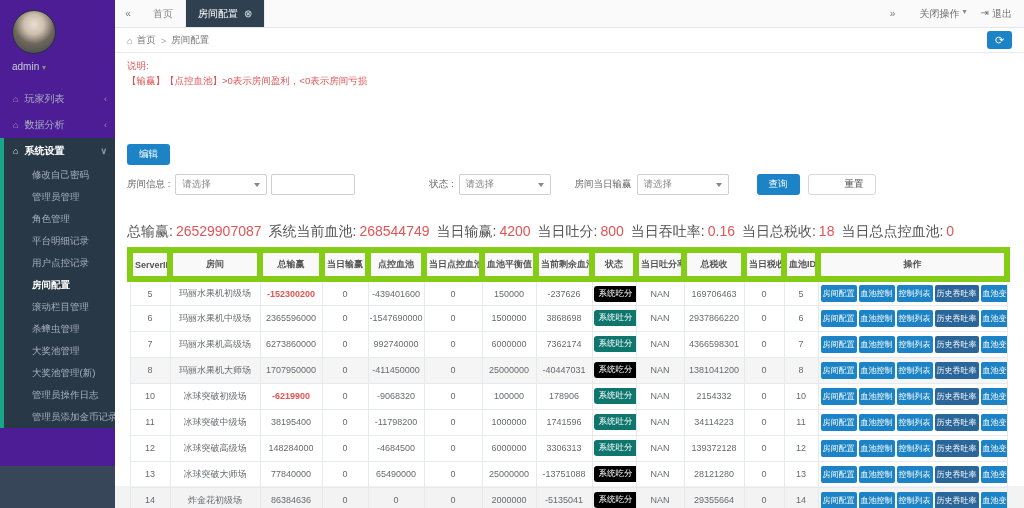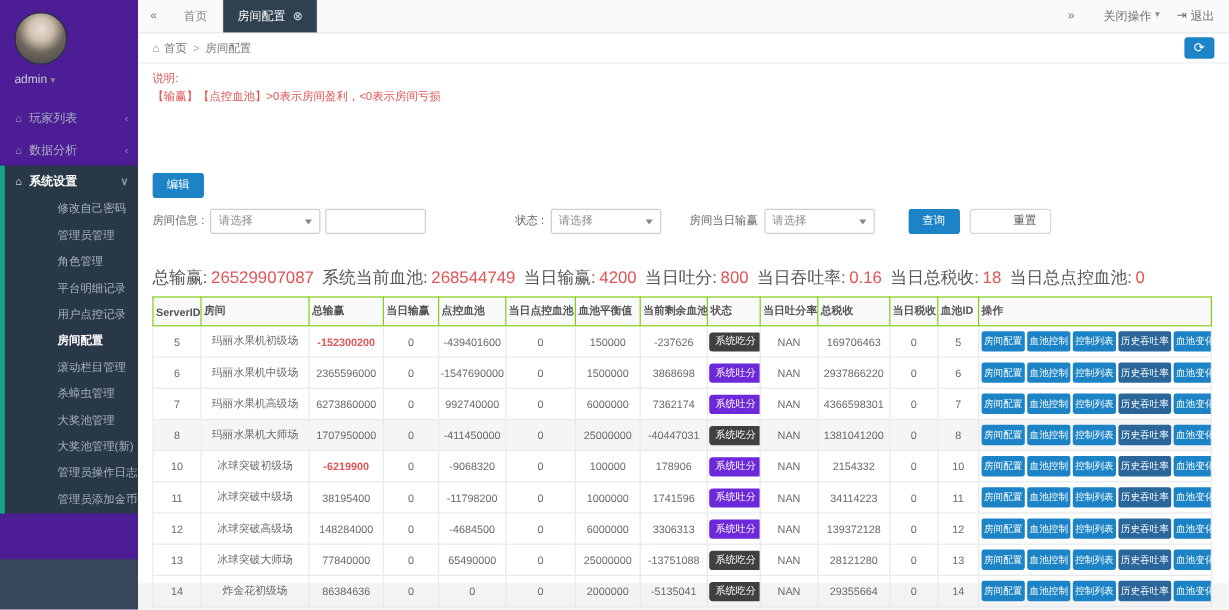--- a/index.html
+++ b/index.html
@@ -13,21 +13,21 @@
   .avatar { width:44px; height:44px; border-radius:50%;
     background: radial-gradient(circle at 50% 32%, #e8ded2 0%, #cdbfae 28%, #6e665d 55%, #3c4146 100%);
     border:1px solid #25313d; }
   .username { margin-top:7px; font-size:10px; color:#c7cdd6; }
   .menu { margin-top:8px; flex:1; }
   .menu-item { height:26px; display:flex; align-items:center; gap:6px; padding:0 8px 0 13px; font-size:10px; color:#a7b1c2; cursor:pointer; }
   .menu-item .mi-icon { font-size:9px; }
   .menu-item .chev { margin-left:auto; font-size:9px; color:#8a97a8; }
   .section-open { background:#293846; border-left:4px solid #18a689; }
   .section-open .menu-item { padding-left:9px; color:#ffffff; font-weight:bold; }
-  .sub-item { height:22px; line-height:22px; padding-left:44px; font-size:9.5px; color:#a7b1c2; cursor:pointer; white-space:nowrap; overflow:hidden; }
+  .sub-item { height:22px; line-height:22px; padding-left:28px; font-size:9.5px; color:#a7b1c2; cursor:pointer; white-space:nowrap; overflow:hidden; }
   .sub-item.active { color:#ffffff; font-weight:bold; }
   .sidebar-footer { height:42px; background:#38465a; }
 
   
   .main { flex:1; display:flex; flex-direction:column; background:#f3f3f4; min-width:0; }
   .tabbar { height:28px; background:#fafafa; border-bottom:1px solid #e4e5e7; display:flex; align-items:stretch; font-size:10px; color:#888; flex-shrink:0; }
   .tab-collapse, .tab-expand { width:26px; display:flex; align-items:center; justify-content:center; color:#777; cursor:pointer; }
   .tab { padding:0 12px; display:flex; align-items:center; gap:6px; border-right:1px solid #ececec; cursor:pointer; color:#888; }
   .tab.active { background:#2f4050; color:#fff; }
   .tab-close { font-size:10px; color:#d8e0e6; cursor:pointer; }
@@ -54,26 +54,26 @@
   .sel-caret { width:0; height:0; border-left:3.5px solid transparent; border-right:3.5px solid transparent; border-top:4px solid #888; }
   .tinput { width:84px; height:21px; border:1px solid #cfcfcf; border-radius:2px; margin-left:4px; padding:0 4px; font-size:9.5px; }
   .gap-lg { margin-left:74px; } .gap-md { margin-left:24px; } .gap-btn { margin-left:28px; }
   .btn + .btn { margin-left:8px; }
 
   .stats { margin-top:28px; font-size:14px; color:#555; white-space:nowrap; }
   .stats .sl { margin-right:3px; }
   .stats .sv { color:#e05555; margin-right:7px; }
 
   table { margin-top:6px; width:100%; border-collapse:collapse; table-layout:fixed; font-size:9px; color:#676a6c; }
-  th { background:#f9f9fa; border:1px solid #84cc16; padding:5px 2px; font-weight:bold; color:#555; text-align:left; white-space:nowrap; overflow:hidden; }
+  th { background:#f9f9fa; border:6px solid #84cc16; padding:5px 2px; font-weight:bold; color:#555; text-align:center; white-space:nowrap; overflow:hidden; }
   td { border:1px solid #e7eaec; text-align:center; height:26px; white-space:nowrap; overflow:hidden; padding:0 1px; }
   tr.hl td { background:#f5f5f6; }
   td.neg { color:#e05555; font-weight:bold; }
   .badge { display:inline-block; padding:2px 5px; border-radius:3px; color:#fff; font-size:8.5px; }
-  .badge.red { background:#404040; } .badge.blue { background:#6d28d9; }
+  .badge.red { background:#000000; } .badge.blue { background:#0f766e; }
   .action-btn { display:inline-block; margin:0 1px; padding:3px 2px; border-radius:2px; background:#1c84c6; color:#fff; border:none; font-size:8px; cursor:pointer; }
   .action-btn.dark { background:#2b669a; }
 
   col.c0{width:40px} col.c1{width:90px} col.c2{width:62px} col.c3{width:46px} col.c4{width:56px}
   col.c5{width:58px} col.c6{width:54px} col.c7{width:56px} col.c8{width:44px} col.c9{width:48px}
   col.c10{width:60px} col.c11{width:40px} col.c12{width:34px}
 </style>
 </head>
 <body>
 

